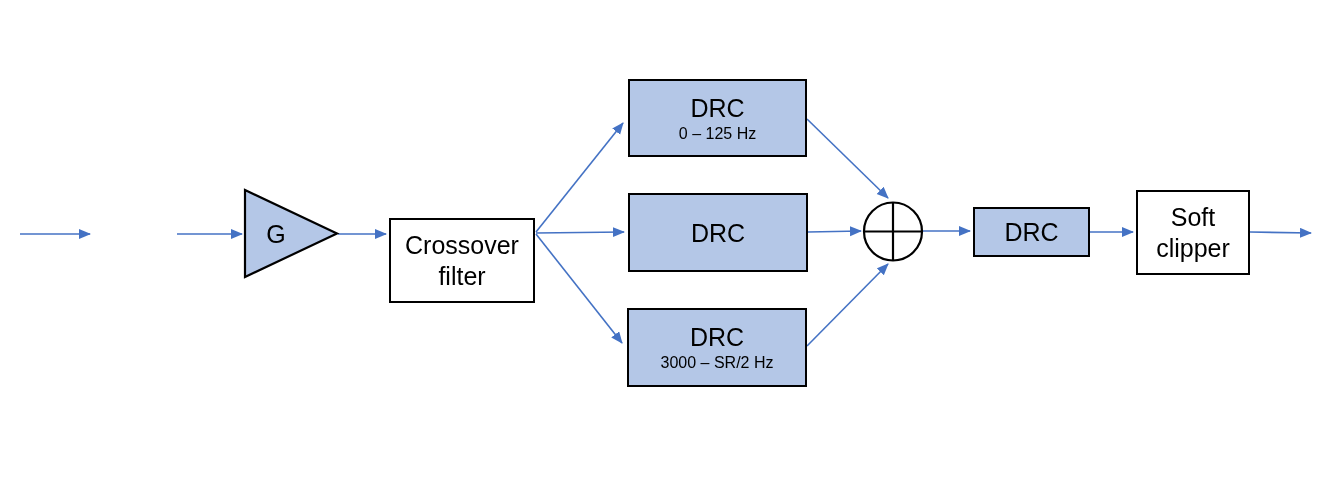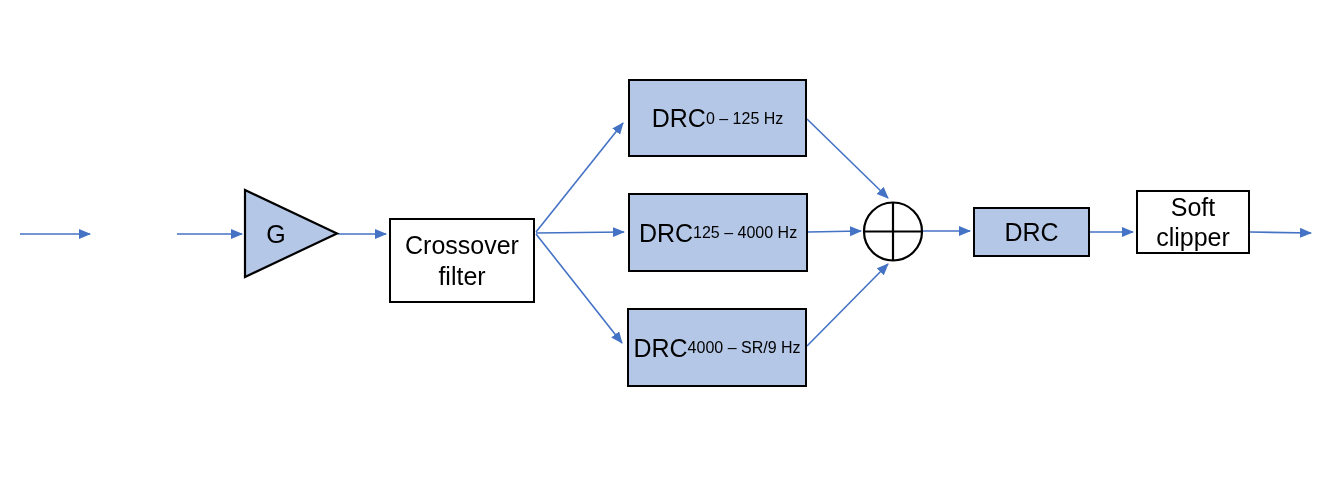--- a/index.html
+++ b/index.html
@@ -32,21 +32,21 @@
   }
   .arrowhead { fill: var(--arrow); }
   .shape-fill { fill: var(--block-fill); }
   .plain-shape-fill { fill: var(--plain-fill); }
   .shape-stroke { stroke: var(--block-border); stroke-width: 2.2; }
   .block {
     position: absolute;
     box-sizing: border-box;
     border: 2px solid var(--block-border);
     display: flex;
-    flex-direction: row;
+    flex-direction: column;
     align-items: center;
     justify-content: center;
     text-align: center;
   }
   .fill  { background: var(--block-fill); }
   .plain { background: var(--plain-fill); }
   .label-lg { font-size: 25px; line-height: 1.22; }
   .block-title { font-size: 25px; line-height: 1.2; }
   .block-sub { font-size: 16px; line-height: 1.25; margin-top: 1px; }
   .overlay-label {
@@ -101,29 +101,28 @@
     <div class="label-lg">Crossover filter</div>
   </div>
 
   <div class="block fill" style="left:628px; top:79px; width:179px; height:78px;">
     <div class="block-title">DRC</div>
     <div class="block-sub">0 – 125 Hz</div>
   </div>
 
   <div class="block fill" style="left:628px; top:193px; width:180px; height:79px;">
     <div class="block-title">DRC</div>
-    <div class="block-sub">125 – 4000 Hz</div>
   </div>
 
   <div class="block fill" style="left:627px; top:308px; width:180px; height:79px;">
     <div class="block-title">DRC</div>
-    <div class="block-sub">4000 – SR/9 Hz</div>
+    <div class="block-sub">3000 – SR/2 Hz</div>
   </div>
 
   <div class="block fill" style="left:973px; top:207px; width:117px; height:50px;">
     <div class="label-lg">DRC</div>
   </div>
 
-  <div class="block plain" style="left:1136px; top:190px; width:114px; height:64px;">
+  <div class="block plain" style="left:1136px; top:190px; width:114px; height:85px;">
     <div class="label-lg">Soft clipper</div>
   </div>
 
 </div>
 
 </body></html>

